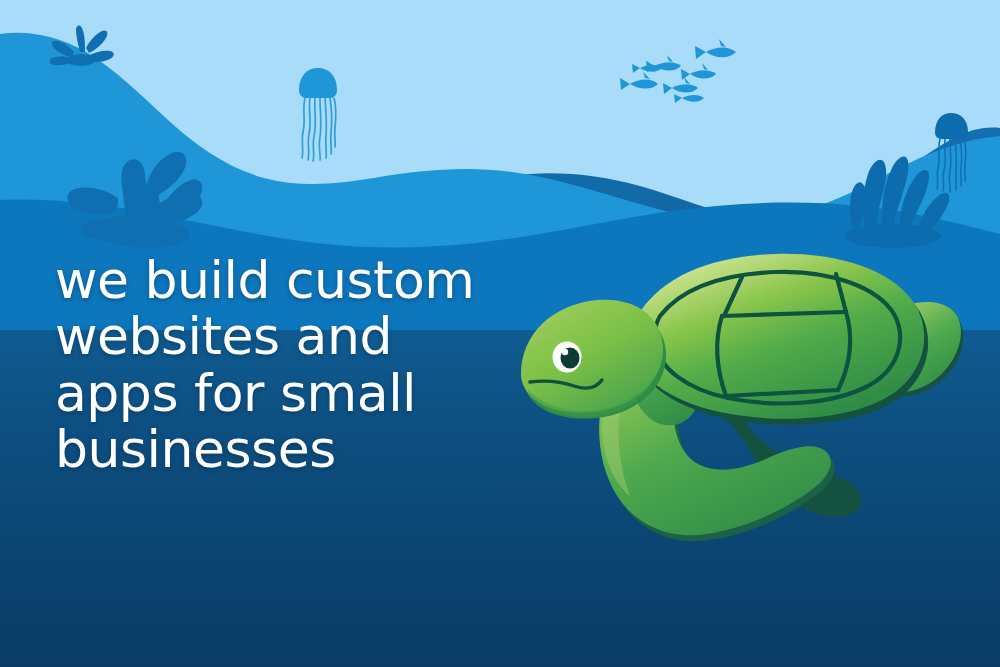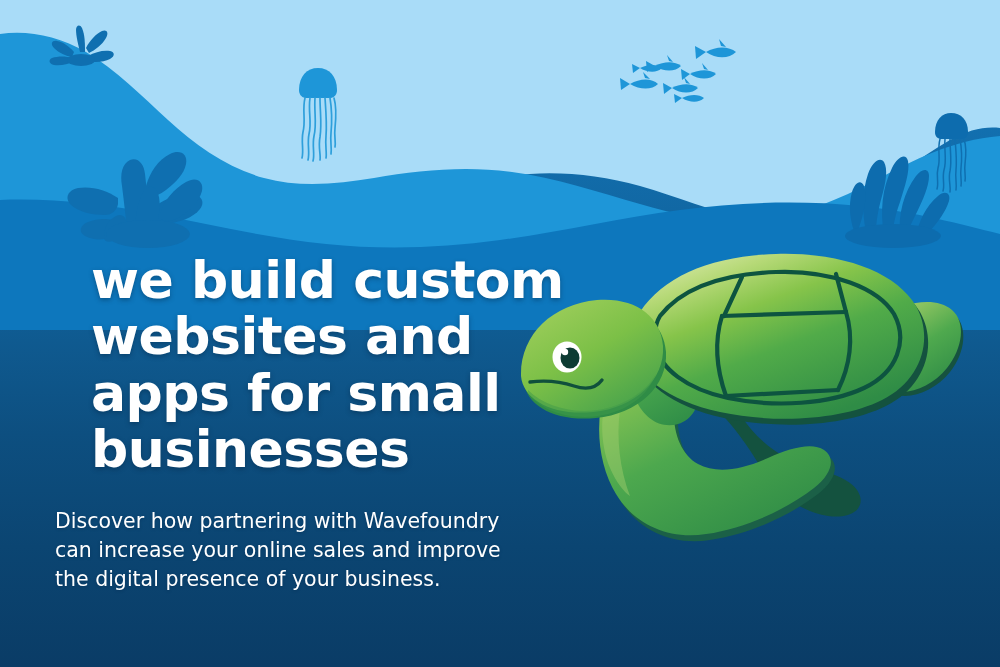--- a/index.html
+++ b/index.html
@@ -39,26 +39,25 @@
     left:55px;
     top:252px;
     width:520px;
     z-index:40;
   }
 
   #headline {
     font-family:"DejaVu Sans", sans-serif;
     font-size:52px;
     line-height:1.085;
-    font-weight:bold;
+    font-weight:normal;
     letter-spacing:-0.5px;
     color:#ffffff;
     text-shadow:0 2px 5px rgba(3,35,65,0.42);
     white-space:pre-line;
-    margin-left:36px;
   }
 
   #subcopy {
     margin-top:29px;
     font-family:"DejaVu Sans", sans-serif;
     font-size:20.5px;
     line-height:1.43;
     font-weight:normal;
     color:#ffffff;
     text-shadow:0 1px 3px rgba(3,35,65,0.35);
@@ -442,18 +441,15 @@
       </g>
 
     </g>
   </svg>
 
   <div id="copy">
     <h1 id="headline">we build custom
 websites and
 apps for small
 businesses</h1>
-    <p id="subcopy">Discover how partnering with Wavefoundry
-can increase your online sales and improve
-the digital presence of your business.</p>
   </div>
 
 </div>
 
 </body></html>

